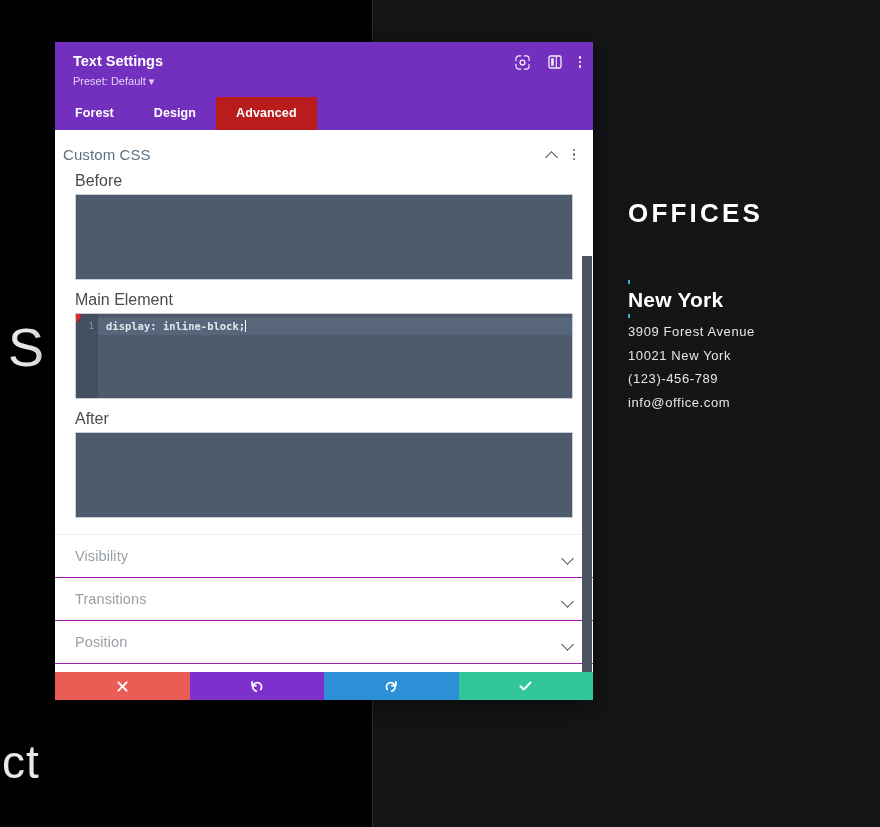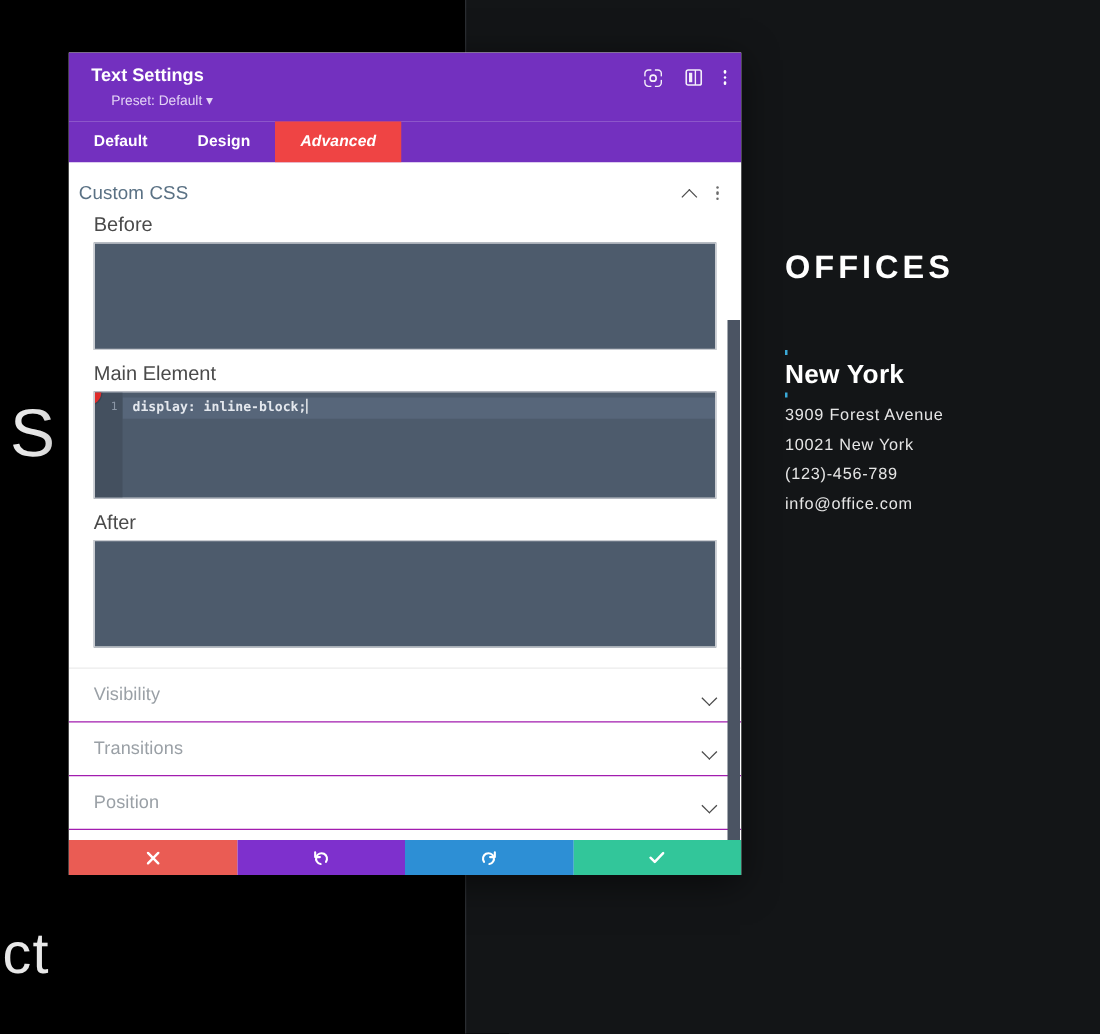--- a/index.html
+++ b/index.html
@@ -135,21 +135,20 @@
     font-weight: bold;
     line-height: 19px;
   }
   .modal-preset {
     color: #e3d3f5;
     font-size: 11px;
     line-height: 16px;
     margin-top: 2px;
     padding-bottom: 8px;
     cursor: pointer;
-    margin-left: 16px;
   }
   .header-icons {
     position: absolute;
     right: 12px;
     top: 12px;
     display: flex;
     align-items: center;
     gap: 16px;
   }
   .hicon {
@@ -183,22 +182,21 @@
   }
   .tab {
     padding: 9px 20px 10px 20px;
     color: #ffffff;
     font-size: 12.5px;
     font-weight: bold;
     cursor: pointer;
     letter-spacing: 0.1px;
   }
   .tab.active {
-    background: #ef4444;
-    font-style: italic;
+    background: #b91c1c;
   }
 
   .modal-body {
     flex: 1 1 auto;
     background: #ffffff;
     position: relative;
     overflow: hidden;
   }
 
   .section-head {
@@ -415,21 +413,21 @@
         </span>
         <span class="dots-vert">
           <i></i>
           <i></i>
           <i></i>
         </span>
       </div>
     </div>
 
     <div class="tabs">
-      <div class="tab">Default</div>
+      <div class="tab">Forest</div>
       <div class="tab">Design</div>
       <div class="tab active">Advanced</div>
     </div>
 
     <div class="modal-body">
 
       <div class="section-head">
         <div class="section-head-title">Custom CSS</div>
         <span class="chev-up"></span>
         <span class="dots-vert">

